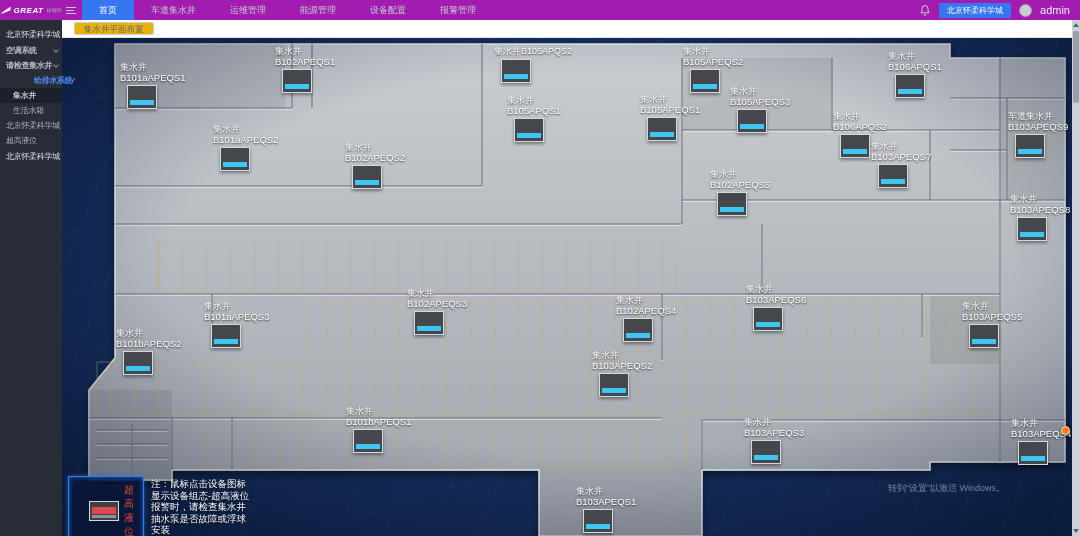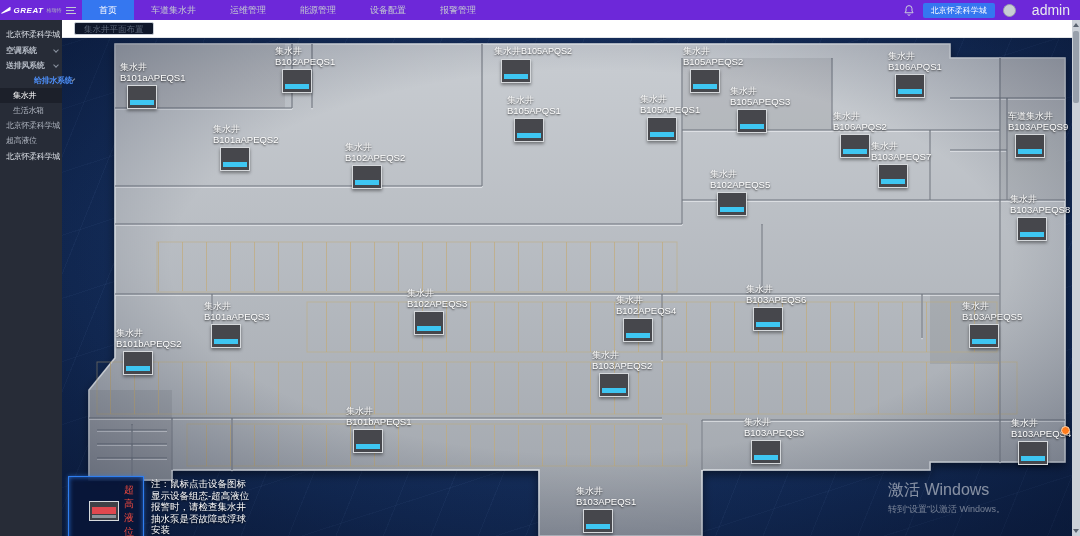--- a/index.html
+++ b/index.html
@@ -1,44 +1,44 @@
 <!DOCTYPE html>
 <html><head>
 <meta charset="utf-8">
 <style>
   html,body{margin:0;padding:0;width:1080px;height:536px;overflow:hidden;
     font-family:"Liberation Sans","DejaVu Sans",sans-serif;background:#0c1f42;}
   *{box-sizing:border-box;}
 
   
-  .topbar{position:absolute;left:0;top:0;width:1080px;height:20px;background:#6d28d9;
+  .topbar{position:absolute;left:0;top:0;width:1080px;height:20px;background:#a21caf;
     display:flex;align-items:stretch;z-index:30;}
   .logo{width:62px;display:flex;align-items:center;justify-content:center;gap:3px;color:#fff;}
   .logo-flag{width:10px;height:7px;background:#fff;clip-path:polygon(0 100%,100% 0,100% 55%,20% 100%);}
   .logo-text{font-size:8px;font-weight:bold;font-style:italic;letter-spacing:.5px;}
   .logo-sub{font-size:5px;color:#aeb4bf;}
   .menu-toggle{width:20px;display:flex;flex-direction:column;justify-content:center;gap:2px;
     padding:0 4px;cursor:pointer;}
   .menu-toggle i{display:block;height:1px;background:#c3c8d1;}
   .menu-toggle i:nth-child(1){width:10px;}.menu-toggle i:nth-child(2){width:8px;}
   .menu-toggle i:nth-child(3){width:10px;}
   .tabs{display:flex;align-items:stretch;}
   .tab{padding:0 17px;font-size:9px;color:#c3c8d1;display:flex;align-items:center;cursor:pointer;}
   .tab.active{background:#3577f0;color:#fff;}
   .top-right{margin-left:auto;display:flex;align-items:center;gap:8px;padding-right:10px;}
   .site-btn{background:#3577f0;color:#fff;font-size:8px;padding:2px 8px;border-radius:2px;
     white-space:nowrap;cursor:pointer;}
   .avatar{width:13px;height:13px;border-radius:50%;background:#c8cdd4;border:1px solid #9aa1ac;}
-  .admin{font-size:14px;color:#e8eaee;margin-left:8px;}
+  .admin{font-size:11px;color:#e8eaee;}
 
   
   .crumbbar{position:absolute;left:62px;top:20px;width:1018px;height:18px;background:#fff;
     border-bottom:1px solid #e3e5e8;display:flex;align-items:center;z-index:20;}
   .view-chip{margin-left:12px;height:13px;line-height:12px;padding:0 9px;font-size:8.5px;
-    color:#5a6577;border:1px solid #c9cfd8;border-radius:2px;background:#0f172a;cursor:pointer;}
+    color:#5a6577;border:1px solid #c9cfd8;border-radius:2px;background:#eab308;cursor:pointer;}
 
   
   .sidebar{position:absolute;left:0;top:20px;width:62px;height:516px;background:#272c37;z-index:20;
     padding-top:6px;}
   .side-item{height:15px;display:flex;align-items:center;padding:0 4px 0 6px;font-size:8px;
     color:#aeb4bf;white-space:nowrap;letter-spacing:-.3px;cursor:pointer;}
   .side-item.group{color:#dfe3e9;height:17px;}
   .side-item.parent{color:#b6bcc6;font-weight:bold;}
   .side-item.parent.active{color:#4c8df5;margin-left:28px;}
   .side-item.child{padding-left:13px;}
@@ -139,21 +139,21 @@
 <div class="sidebar">
     <div class="side-item group">
     <span class="side-label">北京怀柔科学城</span>
 
   </div>
     <div class="side-item parent">
     <span class="side-label">空调系统</span>
     <span class="caret"></span>
   </div>
     <div class="side-item parent">
-    <span class="side-label">送排风系统</span>
+    <span class="side-label">请检查集水井</span>
     <span class="caret"></span>
   </div>
     <div class="side-item parent active">
     <span class="side-label">给排水系统</span>
     <span class="caret"></span>
   </div>
     <div class="side-item child selected">
     <span class="side-label">集水井</span>
 
   </div>
@@ -363,21 +363,20 @@
     <div class="legend-note">
         <div class="note-line">注：鼠标点击设备图标</div>
         <div class="note-line">显示设备组态-超高液位</div>
         <div class="note-line">报警时，请检查集水井</div>
         <div class="note-line">抽水泵是否故障或浮球</div>
         <div class="note-line">安装</div>
       </div>
   </div>
 
   <div class="watermark">
-    <div class="wm1">激活 Windows</div>
     <div class="wm2">转到“设置”以激活 Windows。</div>
   </div>
 </div>
 
 <div class="scrollbar">
   <div class="sb-arrow up">
       <i></i>
     </div>
   <div class="sb-thumb"></div>
   <div class="sb-arrow down">

